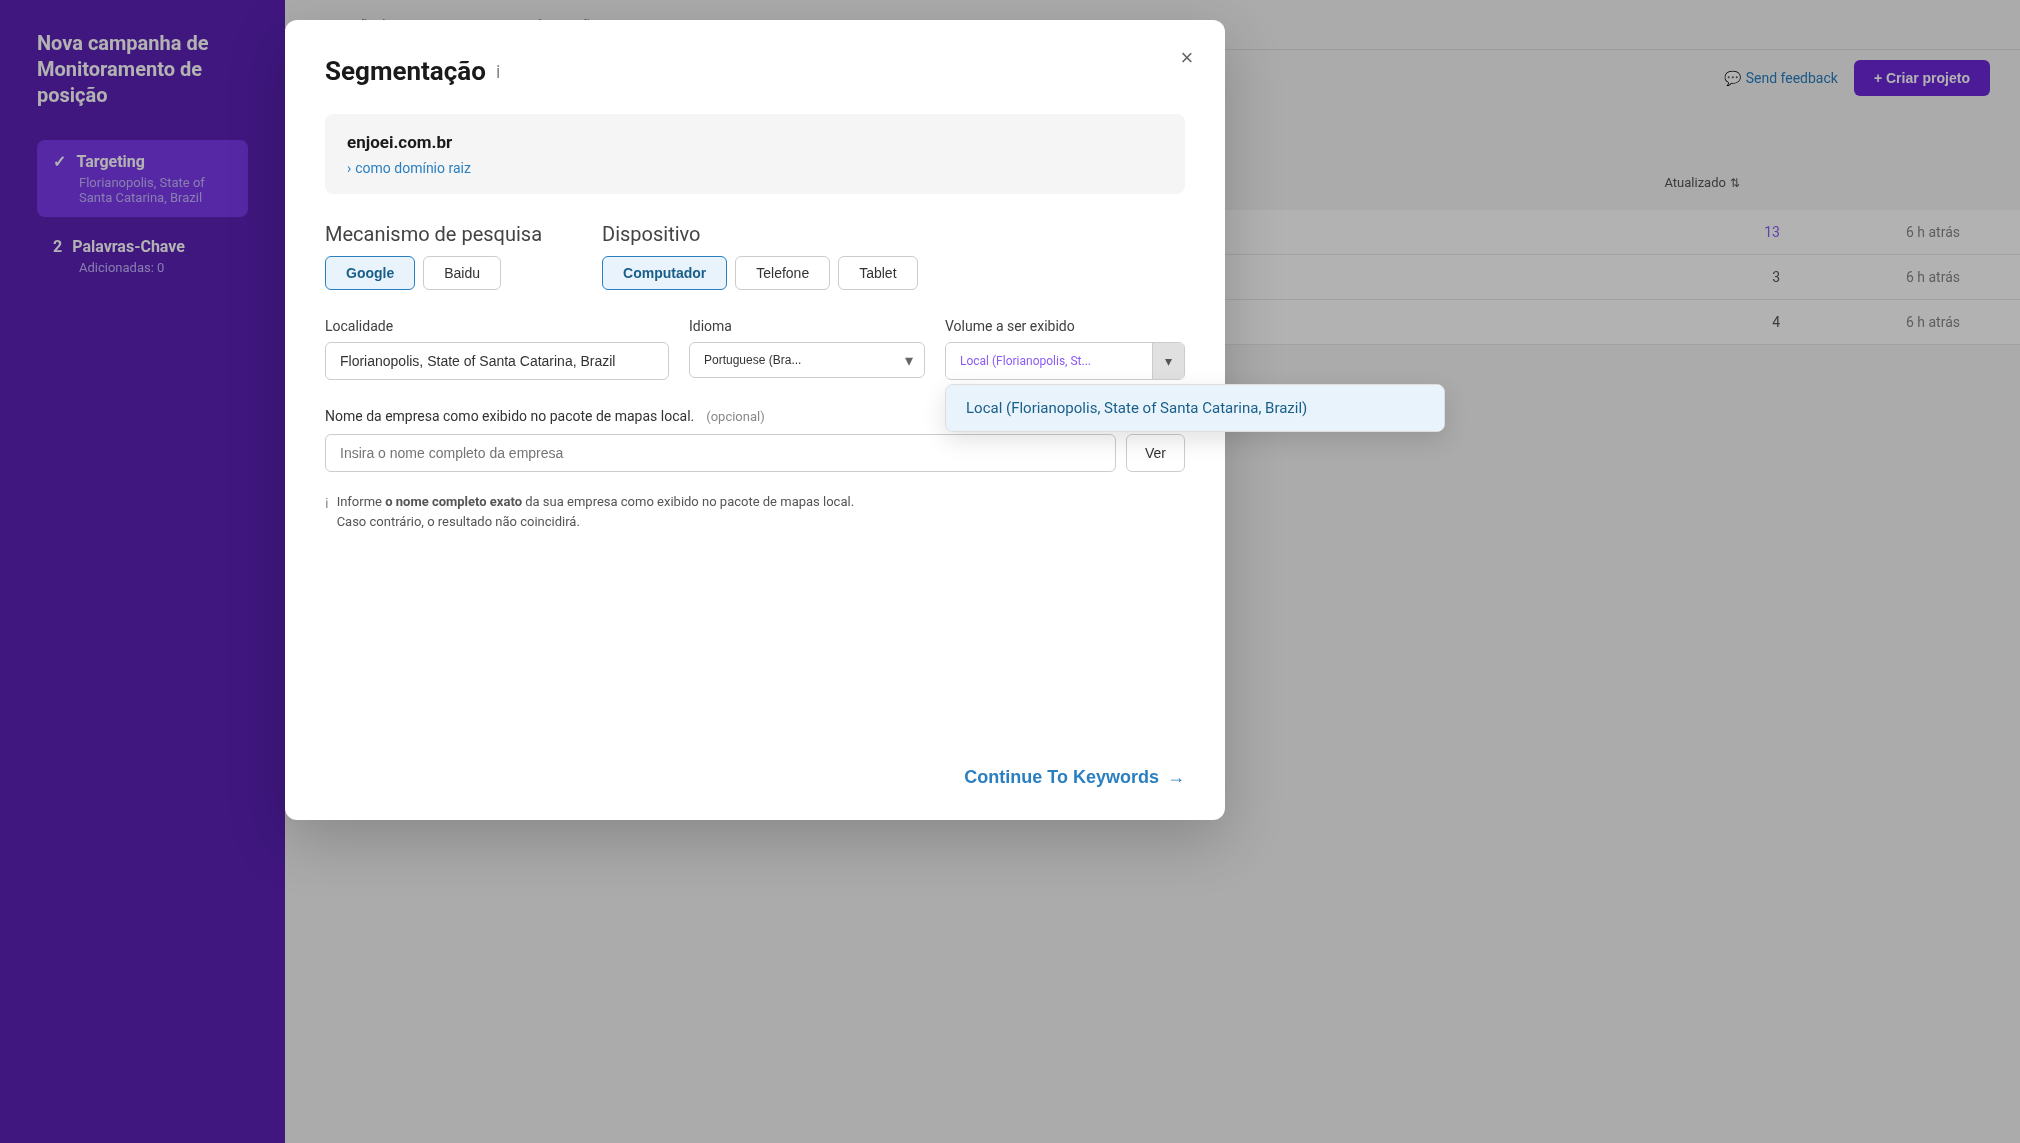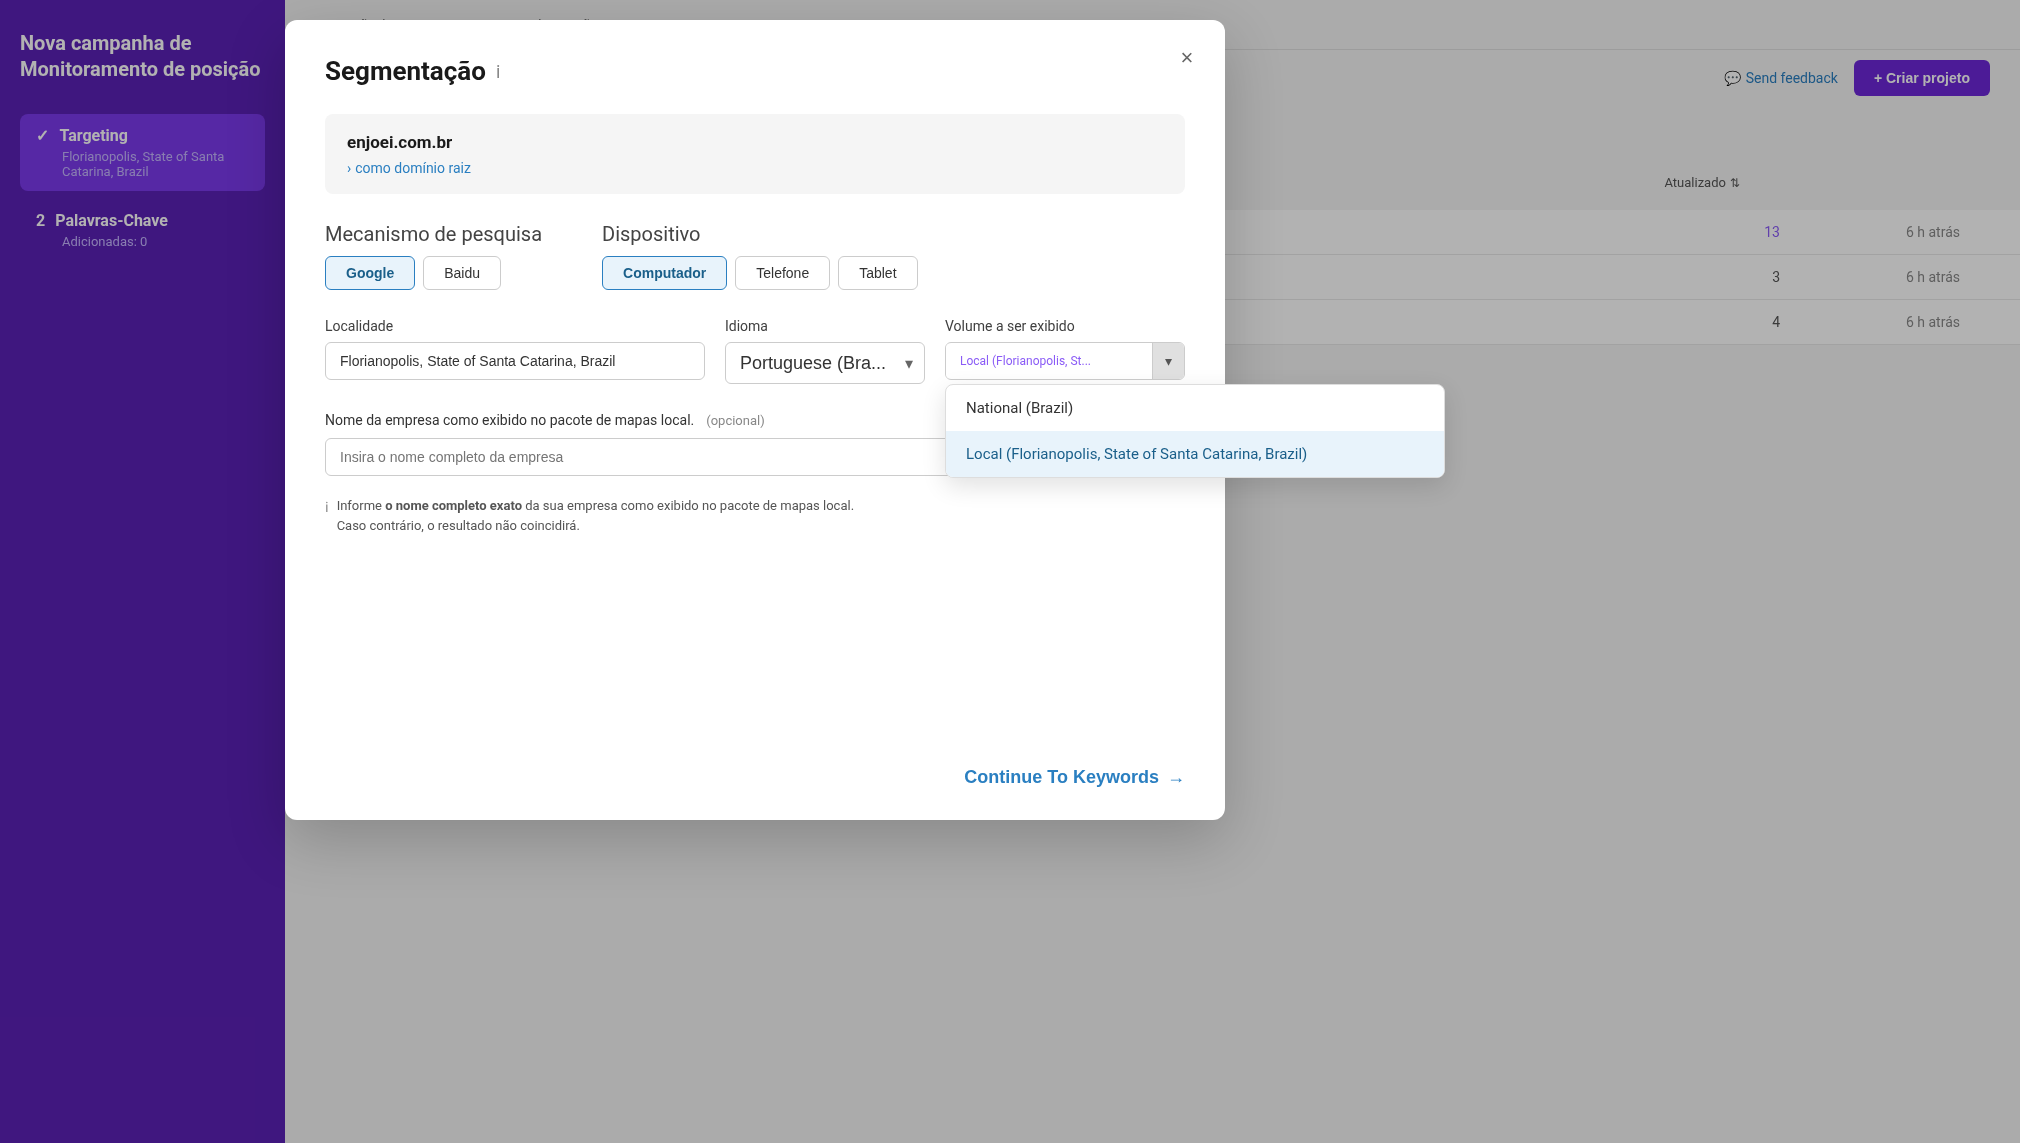--- a/index.html
+++ b/index.html
@@ -12,21 +12,21 @@
       position: relative;
     }
 
     
     .sidebar {
       position: absolute;
       top: 0; left: 0;
       width: 285px;
       height: 1143px;
       background: #5b21b6;
-      padding: 30px 20px;
+      padding: 30px 37px;
     }
     .sidebar-title {
       color: #fff;
       font-size: 20px;
       font-weight: 700;
       line-height: 1.3;
       margin-bottom: 32px;
     }
     .sidebar-item {
       padding: 12px 16px;
@@ -259,26 +259,26 @@
       border-radius: 6px;
       font-size: 14px;
       color: #333;
       background: #fff;
       width: 100%;
     }
     .field-select {
       padding: 10px 36px 10px 14px;
       border: 1.5px solid #ccc;
       border-radius: 6px;
-      font-size: 18px;
+      font-size: 12px;
       color: #333;
       background: #fff;
       appearance: none;
       cursor: pointer;
-      width: 200px;
+      width: 236px;
     }
     .select-wrapper {
       position: relative;
       display: inline-block;
     }
     .select-wrapper::after {
       content: '▾';
       position: absolute;
       right: 12px;
       top: 50%;
@@ -549,23 +549,20 @@
     </div>
     <div class="field-group">
       <div class="field-label">Volume a ser exibido</div>
       <div class="volume-dropdown-wrapper">
         <div class="volume-btn">
           <span class="volume-btn-text">Local (Florianopolis, St...</span>
           <span class="volume-btn-arrow">▾</span>
         </div>
 
         <div class="dropdown-menu">
-          <div class="dropdown-item">
-            <span>National (Brazil)</span>
-          </div>
           <div class="dropdown-item selected-item">
             <span>Local (Florianopolis, State of Santa Catarina, Brazil)</span>
           </div>
         </div>
       </div>
     </div>
   </div>
 
   <div class="company-row">
     <div class="company-label-row">

